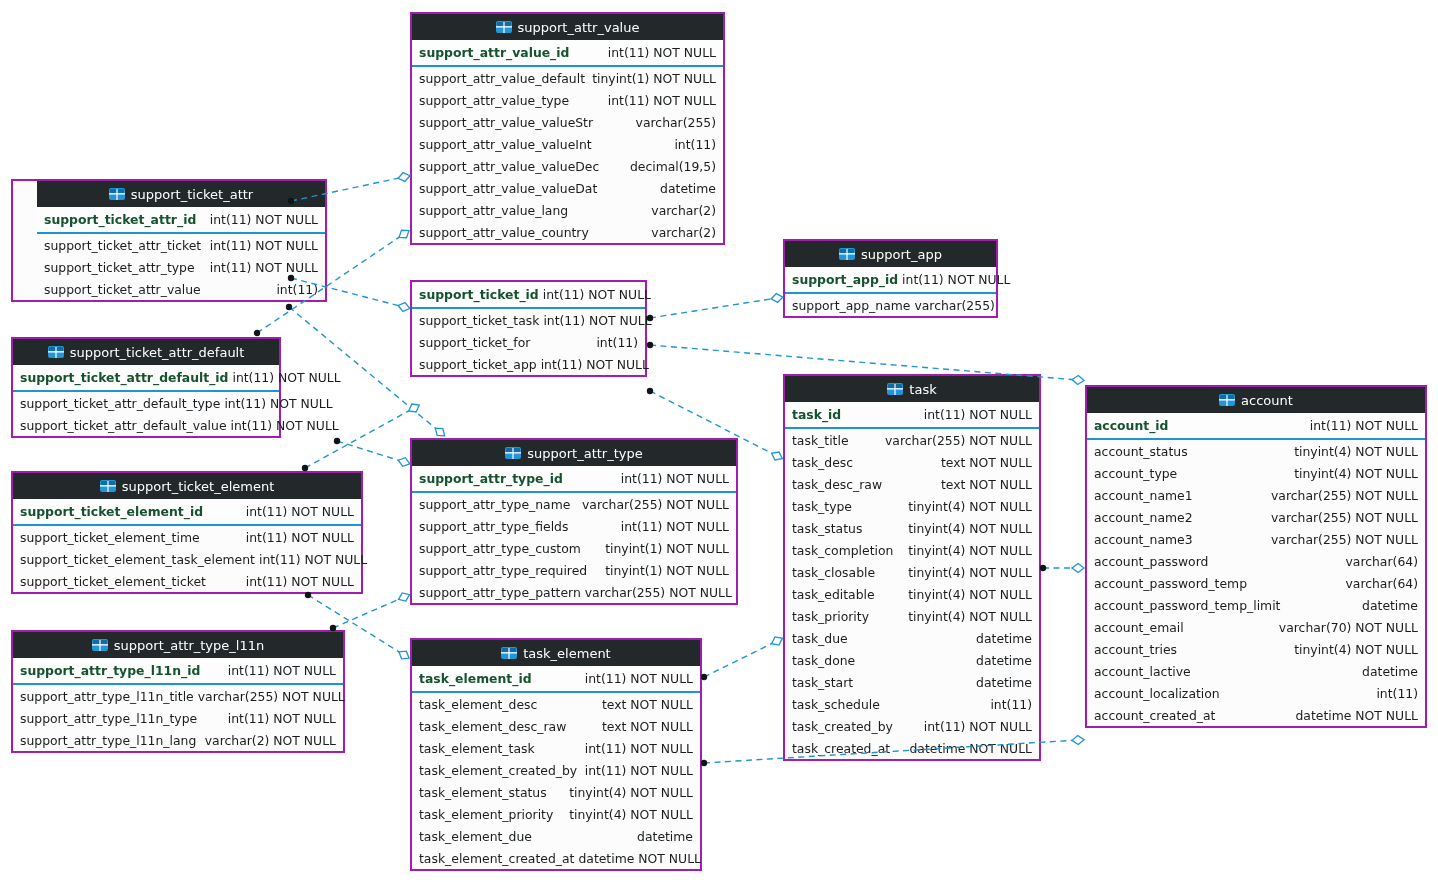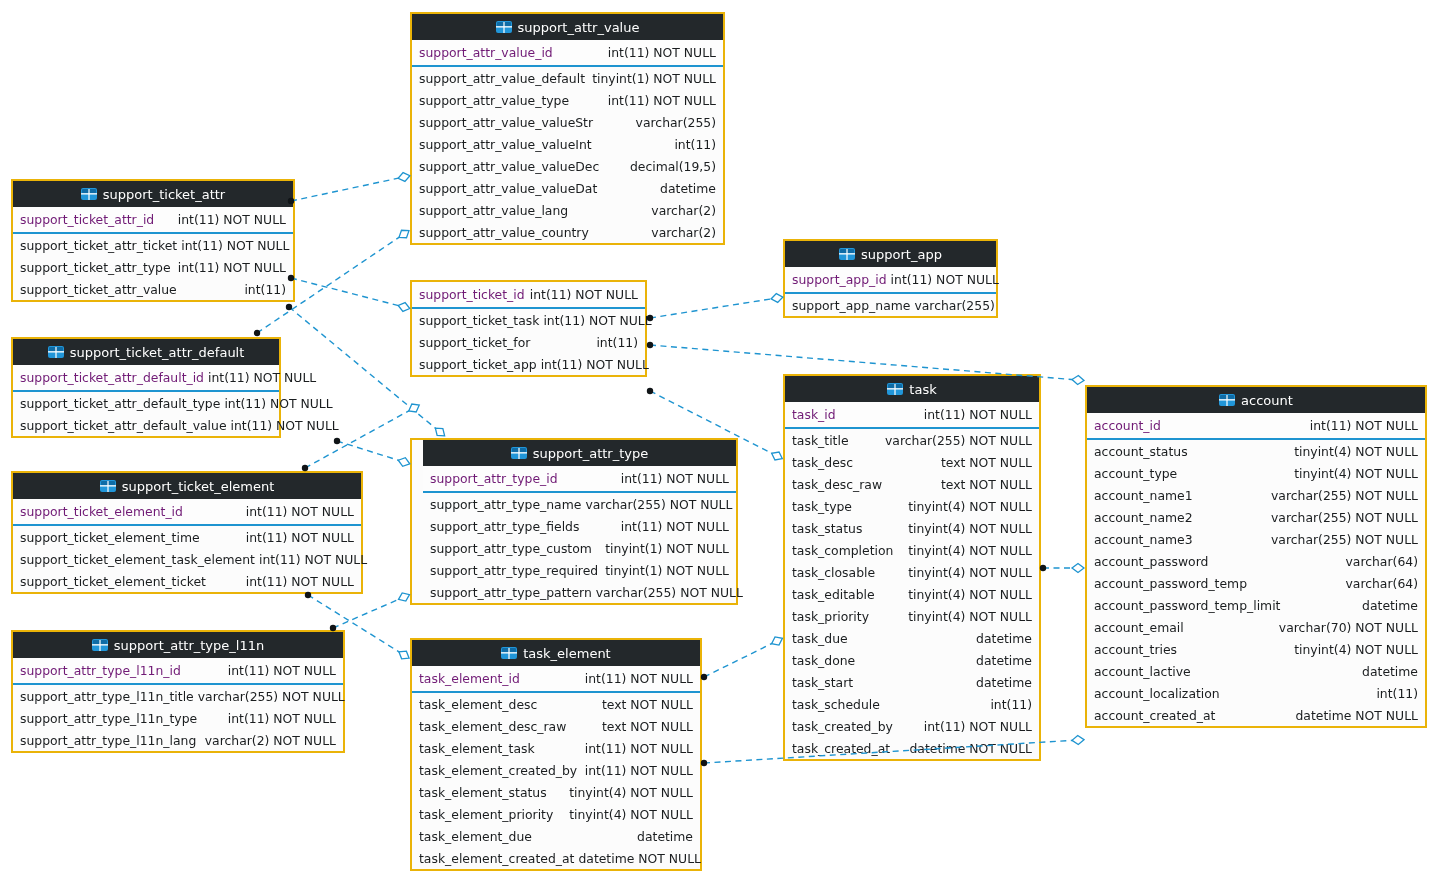--- a/index.html
+++ b/index.html
@@ -2,34 +2,34 @@
 <html><head>
 <meta charset="utf-8">
 <style>
   html,body{margin:0;padding:0;background:#ffffff;}
   #canvas{
     position:relative;width:1438px;height:882px;overflow:hidden;background:#ffffff;
     font-family:"DejaVu Sans","Liberation Sans",sans-serif;
   }
   #rel-layer{position:absolute;left:0;top:0;width:1438px;height:882px;pointer-events:none;z-index:5;}
   .table{
-    position:absolute;border:2px solid #eab308;background:#fcfcfc;z-index:2;
+    position:absolute;border:2px solid #a21caf;background:#fcfcfc;z-index:2;
     box-sizing:border-box;
   }
   .thead{
     background:#23282b;color:#ffffff;height:26px;display:flex;align-items:center;
     justify-content:center;gap:6px;font-size:13px;white-space:nowrap;overflow:hidden;
   }
   .ticon{flex:0 0 auto;display:inline-flex;}
   .pkrow{
     height:25px;display:flex;align-items:center;justify-content:space-between;
     padding:0 7px;border-bottom:2px solid #1e94d0;background:#fdfdfd;
     font-size:12.4px;white-space:nowrap;gap:4px;
   }
-  .pkrow .fname{font-weight:normal;color:#701a75;}
+  .pkrow .fname{font-weight:bold;color:#14532d;}
   .row{
     height:22px;display:flex;align-items:center;justify-content:space-between;
     padding:0 7px;font-size:12.4px;white-space:nowrap;gap:4px;background:#fcfcfc;
   }
   .fname{color:#1a1d1f;}
   .ftype{color:#1a1d1f;}
 </style>
 </head>
 <body>
 
@@ -149,21 +149,21 @@
       </div>
       <div class="row">
         <span class="fname">support_attr_value_lang</span>
         <span class="ftype">varchar(2)</span>
       </div>
       <div class="row">
         <span class="fname">support_attr_value_country</span>
         <span class="ftype">varchar(2)</span>
       </div>
     </div>
-    <div class="table" style="left: 11px; top: 179px; width: 284px;">
+    <div class="table" style="left: 11px; top: 179px; width: 316px; padding-left: 24px;">
       <div class="thead">
         <span class="ticon">
           <svg width="16" height="12" viewBox="0 0 16 12">
             <rect x="0" y="0" width="16" height="12" rx="2" fill="#2196d9"></rect>
             <rect x="1" y="1" width="14" height="4.2" rx="1" fill="#0f6ca6"></rect>
             <rect x="0" y="5.2" width="16" height="1.3" fill="#ffffff"></rect>
             <rect x="7.4" y="5.2" width="1.2" height="6.8" fill="#ffffff"></rect>
             <rect x="7.4" y="1" width="1.2" height="4.2" fill="#ffffff"></rect>
           </svg>
         </span>
@@ -283,21 +283,21 @@
       </div>
       <div class="row">
         <span class="fname">support_ticket_for</span>
         <span class="ftype">int(11)</span>
       </div>
       <div class="row">
         <span class="fname">support_ticket_app</span>
         <span class="ftype">int(11) NOT NULL</span>
       </div>
     </div>
-    <div class="table" style="left: 410px; top: 438px; width: 328px; padding-left: 11px;">
+    <div class="table" style="left: 410px; top: 438px; width: 328px;">
       <div class="thead">
         <span class="ticon">
           <svg width="16" height="12" viewBox="0 0 16 12">
             <rect x="0" y="0" width="16" height="12" rx="2" fill="#2196d9"></rect>
             <rect x="1" y="1" width="14" height="4.2" rx="1" fill="#0f6ca6"></rect>
             <rect x="0" y="5.2" width="16" height="1.3" fill="#ffffff"></rect>
             <rect x="7.4" y="5.2" width="1.2" height="6.8" fill="#ffffff"></rect>
             <rect x="7.4" y="1" width="1.2" height="4.2" fill="#ffffff"></rect>
           </svg>
         </span>

